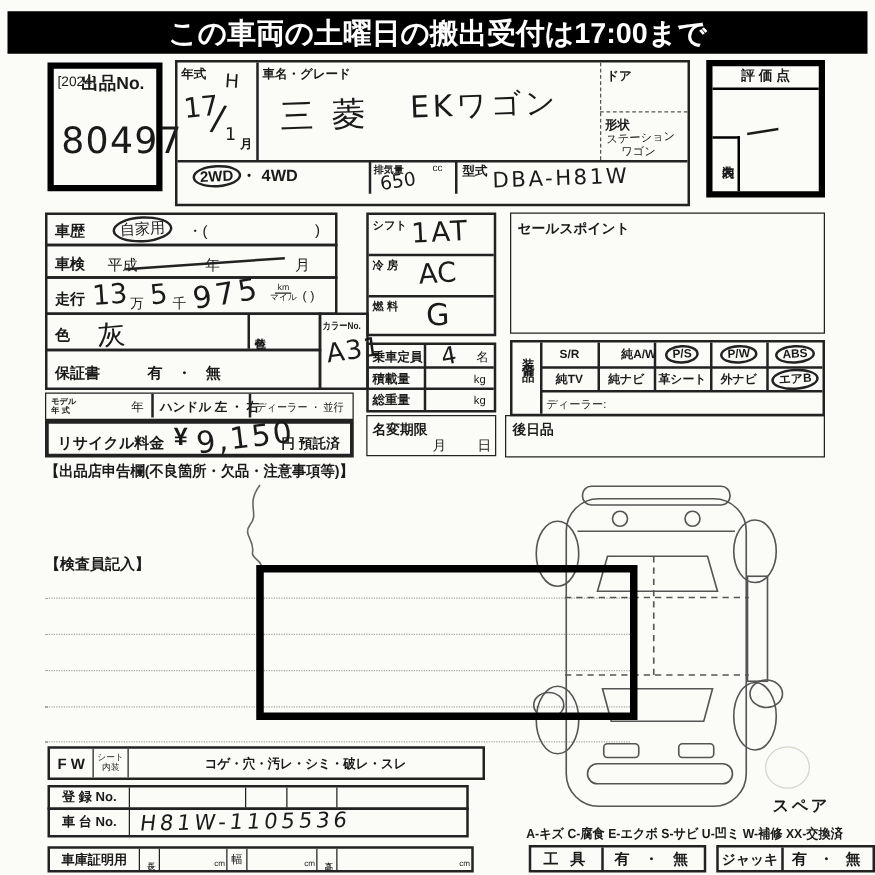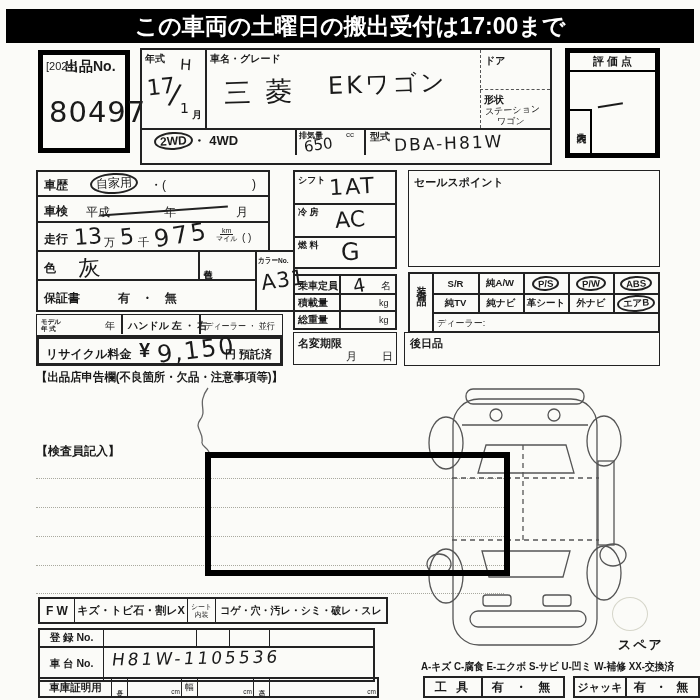--- a/index.html
+++ b/index.html
@@ -177,21 +177,21 @@
   <span class="abs vert b" style="left:4px;top:4px;font-size:10px;letter-spacing:5px">装備品</span>
   <div class="hdiv" style="left:22px;top:19px;width:226px;height:1.5px"></div>
   <div class="hdiv" style="left:22px;top:38px;width:226px;height:1.5px"></div>
   <div class="vdiv" style="left:68px;top:0;width:1.5px;height:38px"></div>
   <div class="vdiv" style="left:113px;top:0;width:1.5px;height:38px"></div>
   <div class="vdiv" style="left:158px;top:0;width:1.5px;height:38px"></div>
   <div class="vdiv" style="left:203px;top:0;width:1.5px;height:38px"></div>
   <div class="abs cell" style="left:23px;top:0;width:45px;height:19px">
       <span class="b" style="font-size:9.5px">S/R</span>
     </div>
-  <div class="abs cell" style="left:74px;top:0;width:32px;height:19px">
+  <div class="abs cell" style="left:85px;top:0;width:32px;height:19px">
       <span class="b" style="font-size:9.5px">純A/W</span>
     </div>
   <div class="abs cell" style="left:114px;top:0;width:44px;height:19px">
       <span class="b circled" style="font-size:9.5px">P/S</span>
     </div>
   <div class="abs cell" style="left:159px;top:0;width:44px;height:19px">
       <span class="b circled" style="font-size:9.5px">P/W</span>
     </div>
   <div class="abs cell" style="left:204px;top:0;width:44px;height:19px">
       <span class="b circled" style="font-size:9.5px">ABS</span>
@@ -250,37 +250,36 @@
   <rect x="63" y="212" width="28" height="11" rx="3"></rect>
   <rect x="123" y="212" width="28" height="11" rx="3"></rect>
   <rect x="50" y="228" width="116" height="16" rx="8"></rect>
 </svg>
 
 <div class="abs" style="left:205px;top:452px;width:305px;height:124px;border:6px solid #000;z-index:5;background:transparent">
 </div>
 
 <div class="bx" style="left:38px;top:597px;width:350px;height:27px;display:flex">
   <div class="cell b" style="width:35px;font-size:12px;border-right:1.5px solid #222">F W</div>
-  <div class="cell b nw" style="width:114px;font-size:11px;border-right:1.5px solid #222">キズ・トビ石・割レX</div>
   <div class="cell" style="width:28px;font-size:7px;line-height:7.5px;border-right:1.5px solid #222;flex-direction:column">
     <span>シート</span>
       <span>内装</span>
   </div>
   <div class="cell b nw" style="flex:1;font-size:10.5px;transform:scaleX(0.95)">コゲ・穴・汚レ・シミ・破レ・スレ</div>
 </div>
 
 <div class="bx" style="left:38px;top:628px;width:337px;height:20px;display:flex">
   <div class="cell b" style="width:64px;font-size:10.5px;border-right:1.5px solid #222">登 録 No.</div>
   <div style="width:93px;border-right:1px solid #222"></div>
   <div style="width:33px;border-right:1px solid #222"></div>
   <div style="width:40px;border-right:1px solid #222"></div>
   <div style="flex:1"></div>
 </div>
 
-<div class="bx" style="left:38px;top:646px;width:337px;height:36px;display:flex">
+<div class="bx" style="left:38px;top:646px;width:337px;height:24px;display:flex">
   <div class="cell b" style="width:64px;font-size:10.5px;border-right:1.5px solid #222">車 台 No.</div>
   <div style="flex:1;padding-left:8px">
     <span class="hw nw" style="font-size:17px;letter-spacing:3px;transform:rotate(-1deg) skewX(-8deg)">H81W-1105536</span>
   </div>
 </div>
 
 <div class="bx" style="left:38px;top:677px;width:341px;height:21px;display:flex">
   <div class="cell b" style="width:72px;font-size:10.5px;border-right:1.5px solid #222">車庫証明用</div>
   <div class="cell" style="width:16px;border-right:1px solid #222">
       <span class="vert" style="font-size:7px">長さ</span>

